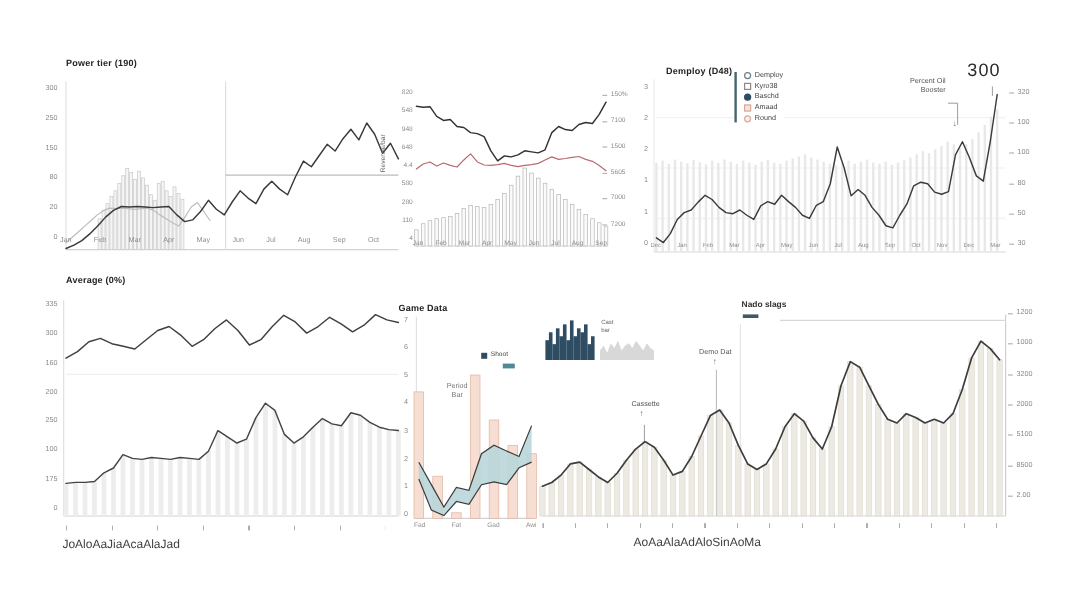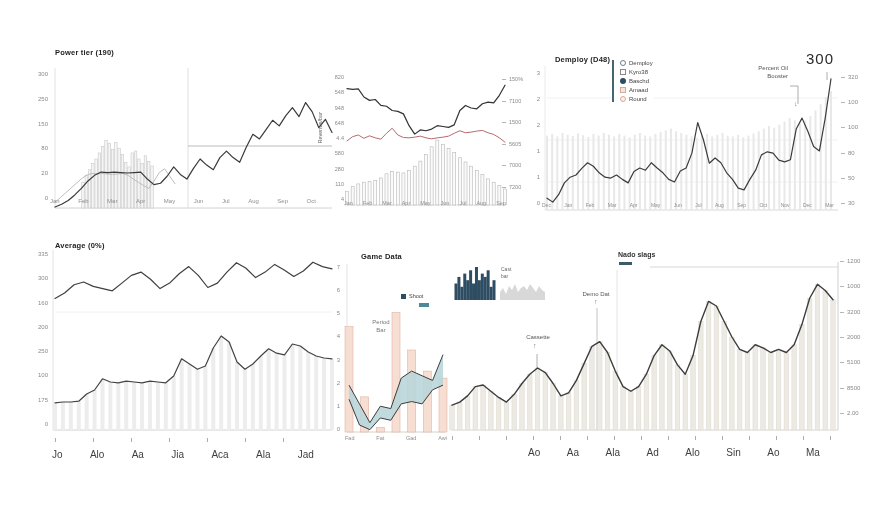--- a/index.html
+++ b/index.html
@@ -4,21 +4,21 @@
 <style>
   html,body{margin:0;padding:0;background:#fff;}
   .canvas{position:relative;width:896px;height:512px;background:#fff;overflow:hidden;
           font-family:"Liberation Sans", sans-serif;color:#333;}
   svg.layer{position:absolute;left:0;top:0;}
   .abs{position:absolute;}
   .title{font-size:7.5px;font-weight:700;color:#222;letter-spacing:.2px;}
   .tickcol{display:flex;flex-direction:column;justify-content:space-between;align-items:flex-end;
            font-size:6px;color:#8a8a8a;}
   .tickrow{display:flex;justify-content:space-between;font-size:6px;color:#8f8f8f;}
-  .bigrow{display:flex;justify-content:space-between;font-size:10px;color:#3f3f3f;}
+  .bigrow{display:flex;font-size:10px;color:#3f3f3f;}
   .dashcol{align-items:flex-start;}
   .dashcol span{position:relative;}
   .dashcol span::before{content:"";position:absolute;left:-7px;top:50%;width:4px;height:1px;background:#b5b5b5;}
   .ann{font-size:6px;color:#555;line-height:1.35;}
   .arrow{font-size:7px;color:#777;line-height:1;}
   .ticks38{height:4px;background-image:repeating-linear-gradient(90deg,#adadad 0 1px,transparent 1px 38px);}
   .ticks27{height:4px;background-image:repeating-linear-gradient(90deg,#adadad 0 1px,transparent 1px 27px);}
   .legend{display:flex;flex-direction:column;gap:3px;border-left:2px solid #45656f;
           padding-left:6px;font-size:6px;color:#444;background:#fff;}
   .lrow{display:flex;align-items:center;gap:3px;}
@@ -410,21 +410,21 @@
       <span>Jun</span>
       <span>Jul</span>
       <span>Aug</span>
       <span>Sep</span>
       <span>Oct</span>
       <span>Nov</span>
       <span>Dec</span>
       <span>Mar</span>
     </div>
 
-  <div class="abs title" style="left:55px;top:241px">Average (0%)</div>
+  <div class="abs title" style="left:55px;top:229px">Average (0%)</div>
   <div class="abs tickcol" style="left:12px;top:251px;width:36px;height:176px">
       <span>335</span>
       <span>300</span>
       <span>160</span>
       <span>200</span>
       <span>250</span>
       <span>100</span>
       <span>175</span>
       <span>0</span>
     </div>
@@ -432,21 +432,21 @@
   <div class="abs bigrow" style="left:52px;top:449px;width:262px">
       <span>Jo</span>
       <span>Alo</span>
       <span>Aa</span>
       <span>Jia</span>
       <span>Aca</span>
       <span>Ala</span>
       <span>Jad</span>
     </div>
 
-  <div class="abs title" style="left:361px;top:252px">Game Data</div>
+  <div class="abs title" style="left:332px;top:252px">Game Data</div>
   <div class="abs tickcol" style="left:332px;top:264px;width:8px;height:168px">
       <span>7</span>
       <span>6</span>
       <span>5</span>
       <span>4</span>
       <span>3</span>
       <span>2</span>
       <span>1</span>
       <span>0</span>
     </div>

